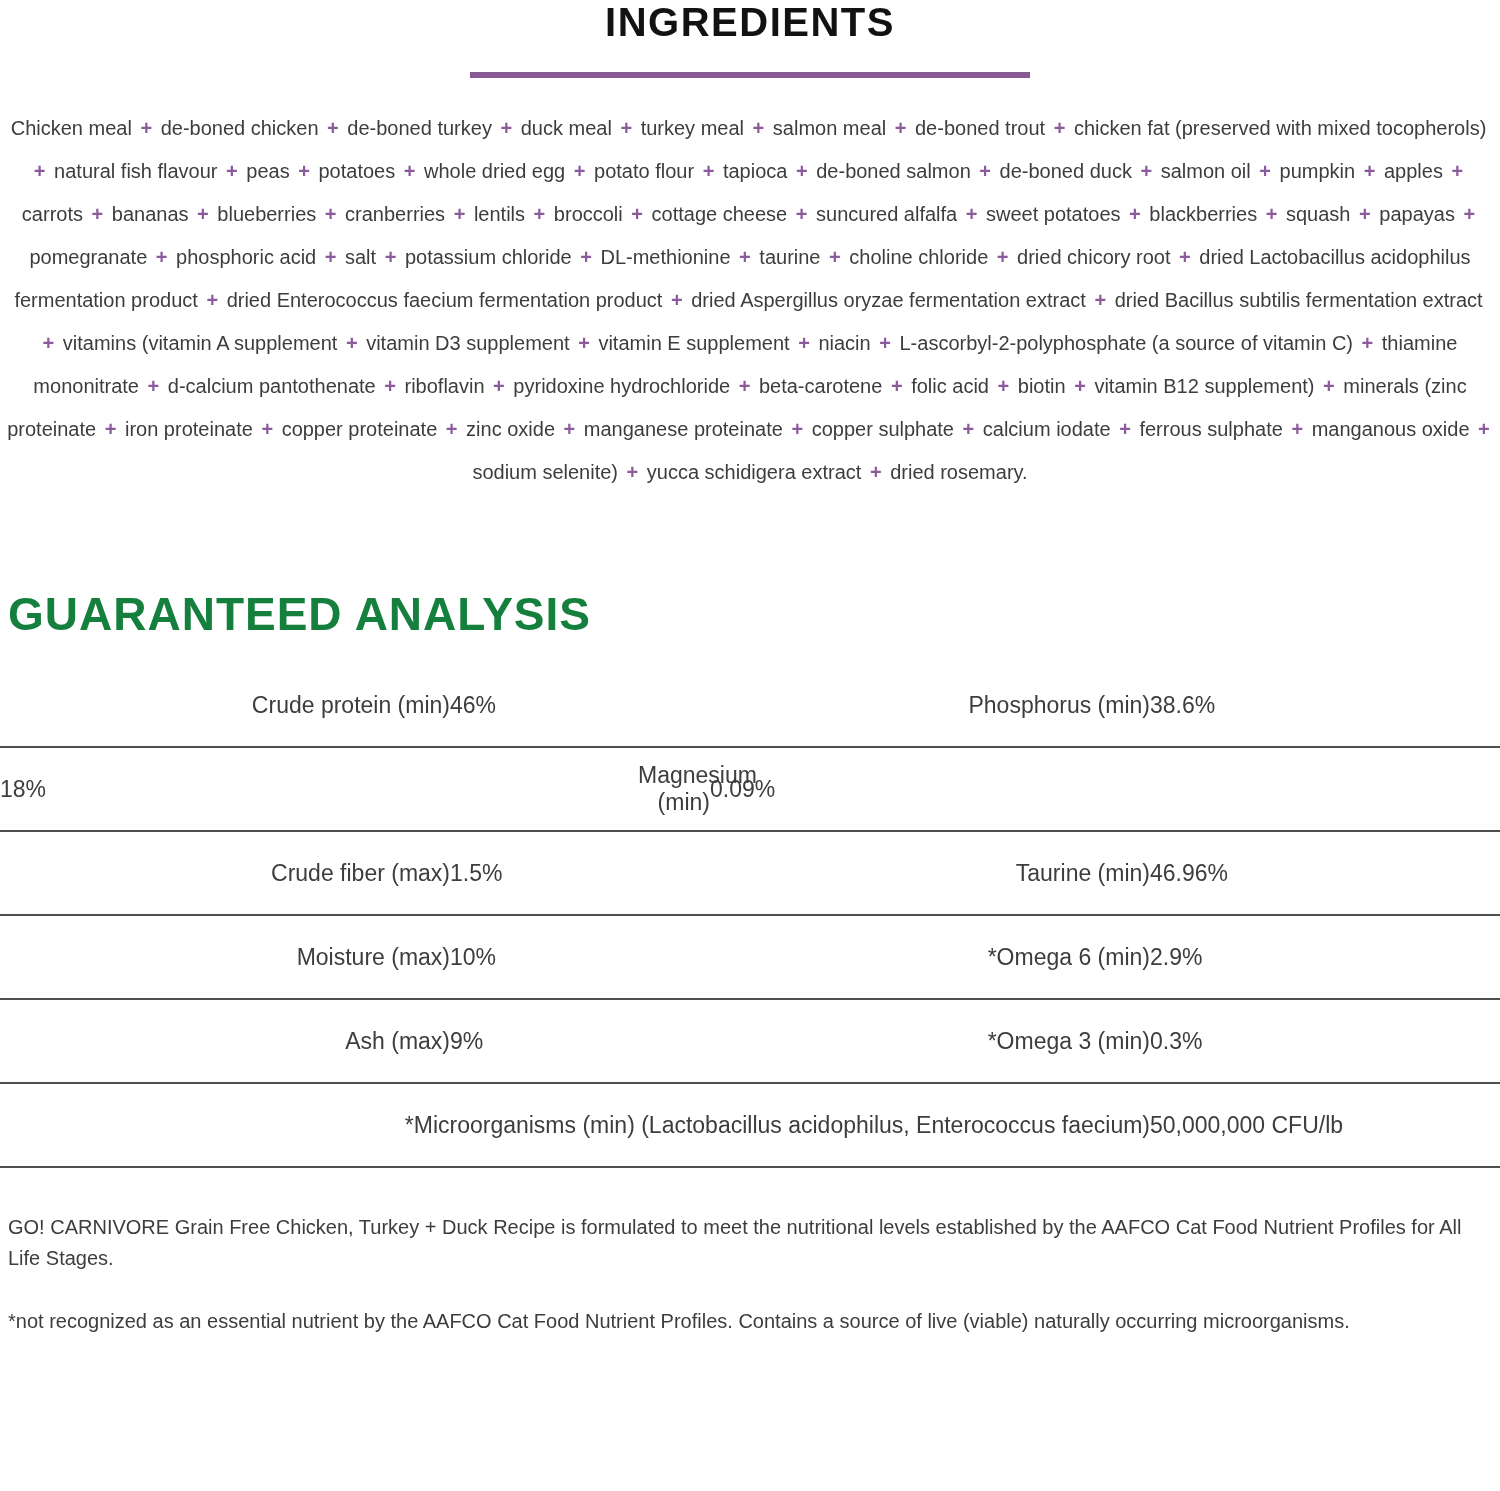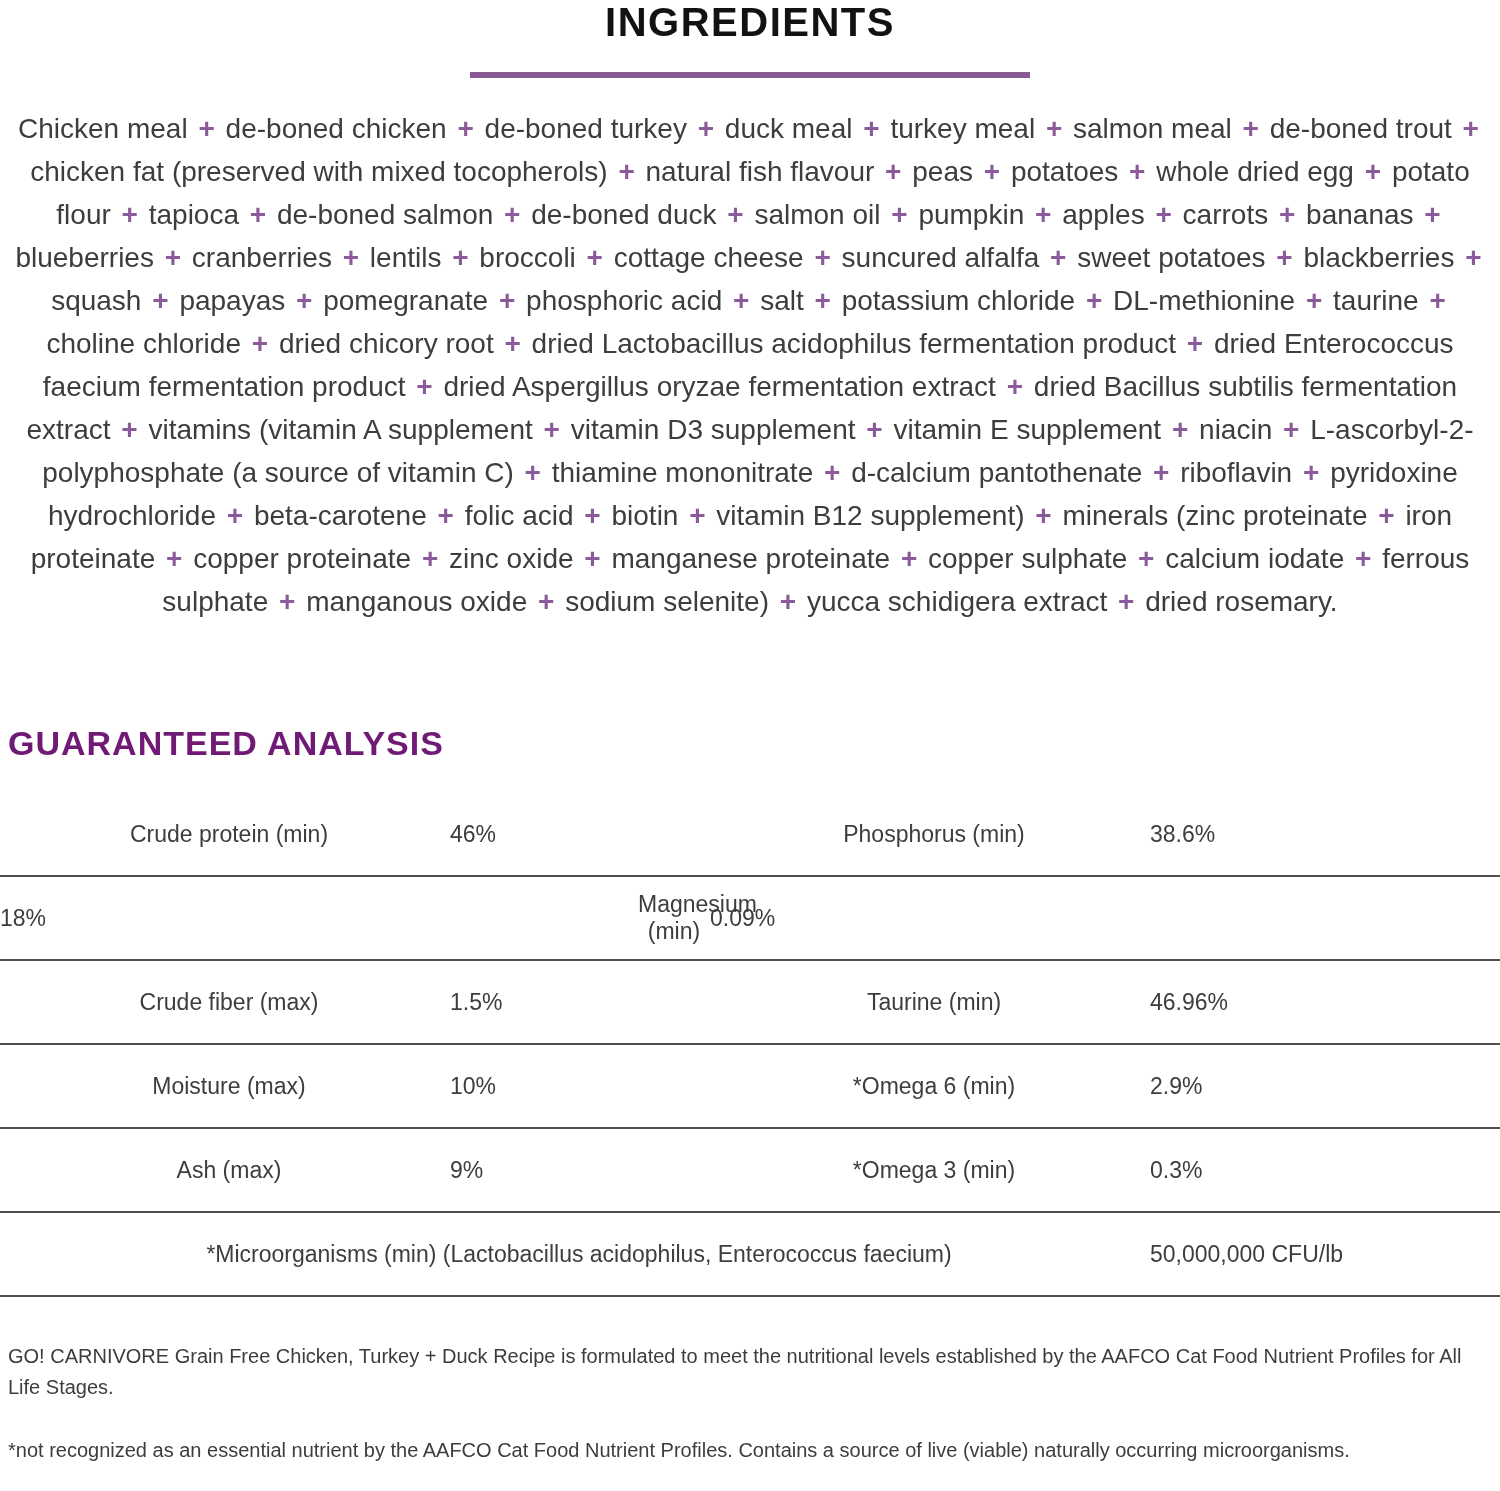--- a/index.html
+++ b/index.html
@@ -33,54 +33,54 @@
   .title-divider {
     width: 560px;
     height: 6px;
     background: #875a93;
     margin: 28px auto 0 auto;
   }
   .ingredients-text {
     margin: 29px auto 0 auto;
     padding: 0 6px;
     text-align: center;
-    font-size: 28px;
+    font-size: 20px;
     line-height: 43px;
     color: #3d3d3d;
   }
   .plus-sep {
     color: #8a5a9b;
     font-weight: 700;
     padding: 0 3px;
   }
   .ga-title {
     margin: 0;
     padding: 100px 0 0 8px;
-    font-size: 34px;
+    font-size: 46px;
     font-weight: 800;
     letter-spacing: 1px;
-    color: #701a75;
+    color: #15803d;
     line-height: 40px;
   }
   .ga-table {
     margin-top: 30px;
     width: 1500px;
   }
   .ga-row {
     display: grid;
     grid-template-columns: 450px 180px 80px 440px 1fr;
     align-items: center;
     height: 82px;
     border-bottom: 2px solid #4f4f4f;
     font-size: 23px;
     color: #3d3d3d;
   }
   .ga-row .lbl {
     padding-left: 8px;
-    text-align: center;
+    text-align: right;
   }
   .ga-row .val {
     text-align: left;
   }
   .ga-row.micro .lbl-wide {
     grid-column: 1 / 5;
     padding-left: 8px;
   }
   .footnote {
     padding: 0 8px;

